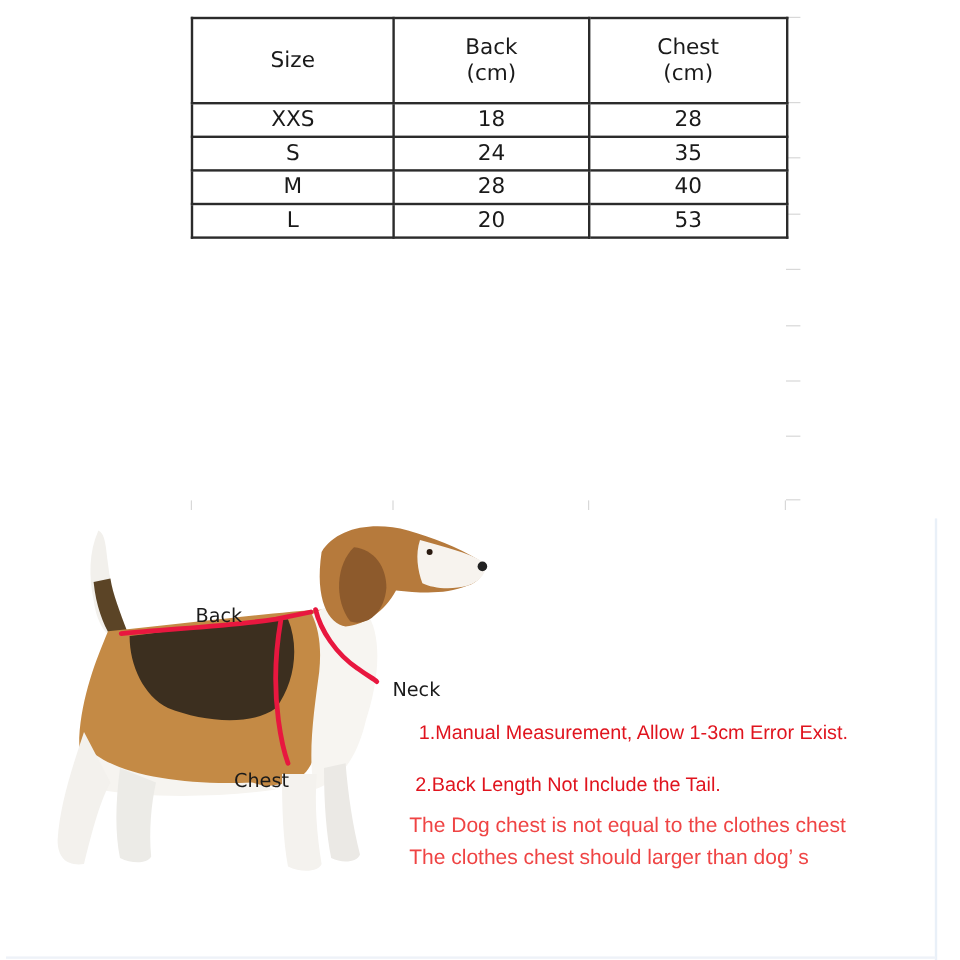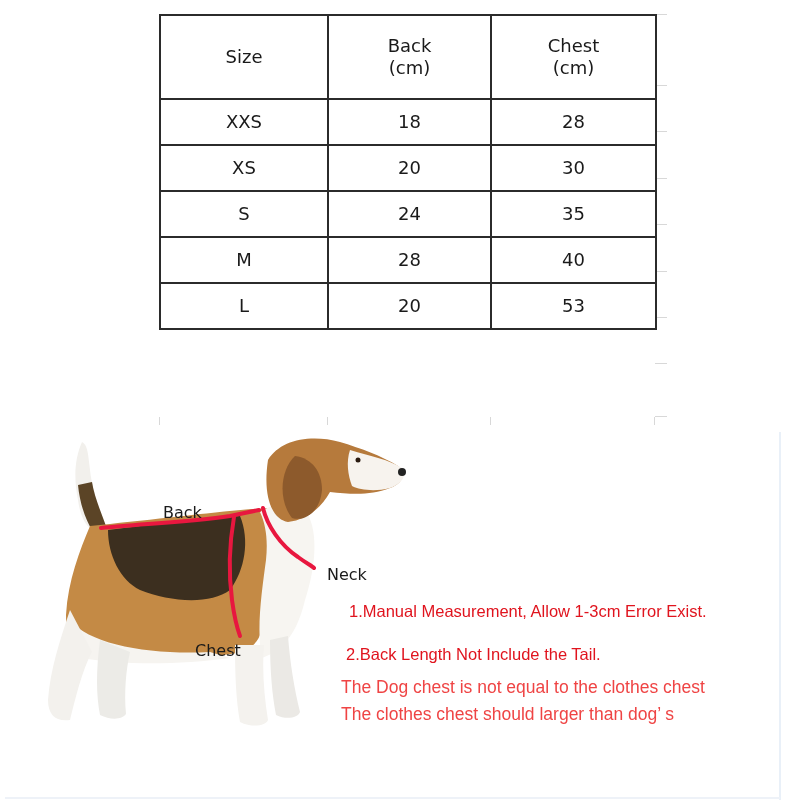--- a/index.html
+++ b/index.html
@@ -17,22 +17,22 @@
   }
   .size-table td, .size-table th {
     border: 2px solid #2b2b2b;
     text-align: center; vertical-align: middle;
     font-weight: normal; font-size: 18px; color: #1a1a1a;
     padding: 0; line-height: 22px;
   }
   .size-table col.c1 { width: 168px; }
   .size-table col.c2 { width: 163px; }
   .size-table col.c3 { width: 165px; }
-  .size-table tr.head { height: 84px; }
-  .size-table tr.row { height: 46px; padding-left: 48px; }
+  .size-table tr.head { height: 71px; }
+  .size-table tr.row { height: 28px; padding-left: 48px; }
   .size-table tr.note { height: 53px; }
   .size-table .hdr-line { display: block; }
 
   .right-rule { position: absolute; left: 779px; top: 432px; width: 2px; height: 368px; background: #e9f0f8; }
   .bottom-rule { position: absolute; left: 5px; top: 797px; width: 775px; height: 2px; background: #eef2f8; }
 
   .dog { position: absolute; left: 30px; top: 430px; width: 400px; height: 310px; }
 
   .label { position: absolute; font-size: 16px; color: #1a1a1a; white-space: nowrap; }
   .lbl-back { left: 163px; top: 503px; }
@@ -80,25 +80,20 @@
       <span class="hdr-line">Chest</span>
       <span class="hdr-line">(cm)</span>
     </th>
   </tr>
   <tr class="row">
     <td>XXS</td>
     <td>18</td>
     <td>28</td>
   </tr>
   <tr class="row">
-    <td>XS</td>
-    <td>20</td>
-    <td>30</td>
-  </tr>
-  <tr class="row">
     <td>S</td>
     <td>24</td>
     <td>35</td>
   </tr>
   <tr class="row">
     <td>M</td>
     <td>28</td>
     <td>40</td>
   </tr>
   <tr class="row">

